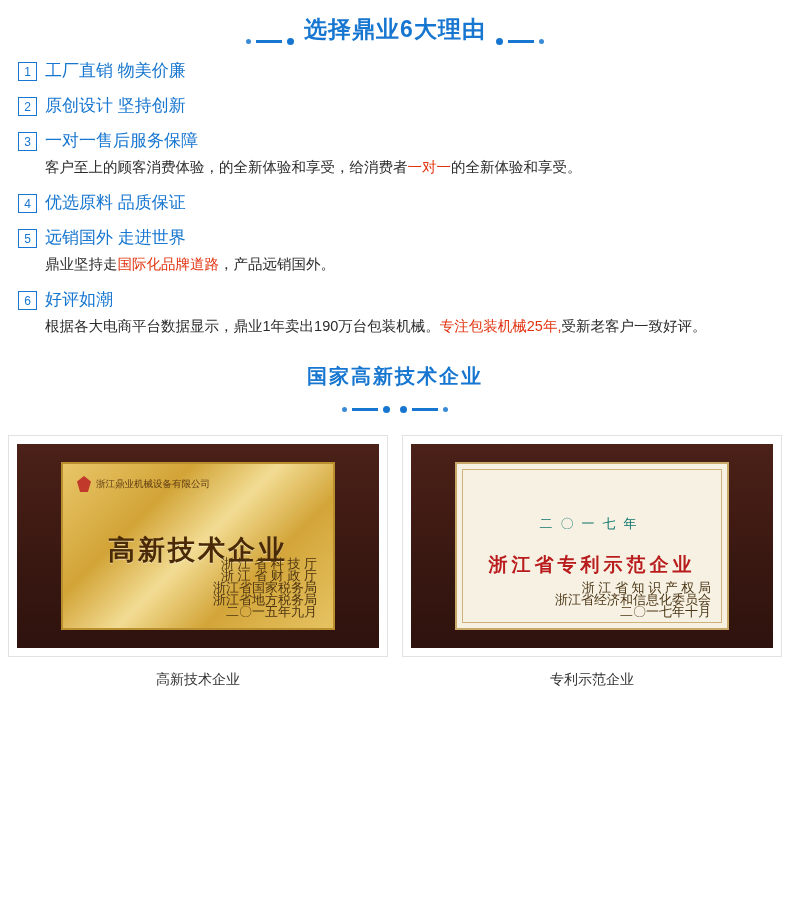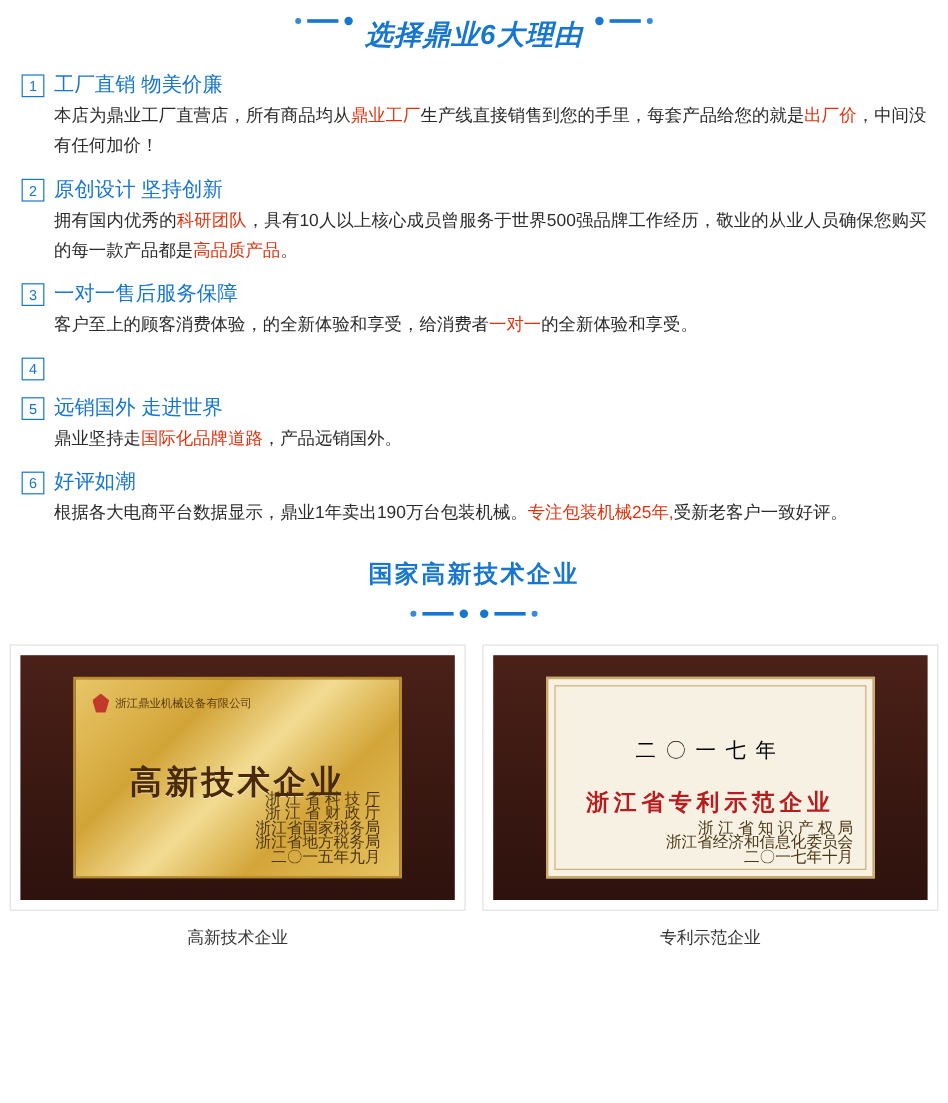--- a/index.html
+++ b/index.html
@@ -15,25 +15,24 @@
     overflow: hidden;
   }
   .page {
     width: 790px;
     position: relative;
   }
 
   
   .section-head {
     display: flex;
-    align-items: flex-start;
+    align-items: flex-end;
     justify-content: center;
     gap: 10px;
     padding: 14px 0 10px 0;
-    font-style: italic;
   }
   .section-head .title {
     font-size: 23px;
     font-weight: bold;
     color: #1676d0;
     letter-spacing: 1px;
     white-space: nowrap;
   }
   .deco {
     display: flex;
@@ -198,22 +197,22 @@
     text-shadow: 0 1px 0 rgba(255,255,255,.45);
     margin-top: 8px;
   }
   .plate-main.red {
     color: #b91c1c;
     font-size: 19px;
     letter-spacing: 4px;
     margin-top: 13px;
   }
   .plate-year {
-    font-size: 17px;
-    color: #000000;
+    font-size: 13px;
+    color: #0f766e;
     letter-spacing: 8px;
     margin-bottom: 6px;
   }
   .plate-issuer {
     position: absolute;
     right: 16px;
     bottom: 10px;
     text-align: right;
     font-size: 13px;
     line-height: 12px;
@@ -249,42 +248,41 @@
     </span>
   </div>
 
   <div class="reasons">
 
     <div class="reason">
       <div class="reason-head">
         <span class="num">1</span>
         <span class="reason-title">工厂直销  物美价廉</span>
       </div>
-      <div class="reason-body"><span>本店为鼎业工厂直营店，所有商品均从</span><span class="hl">鼎业工厂</span><span>生产线直接销售到您的手里，每套产品给您的就是</span><span class="hl">出厂价</span><span>，中间没有任何加价！</span></div>
     </div>
 
     <div class="reason">
       <div class="reason-head">
         <span class="num">2</span>
         <span class="reason-title">原创设计  坚持创新</span>
       </div>
-      <div class="reason-body"><span>拥有国内优秀的</span><span class="hl">科研团队</span><span>，具有10人以上核心成员曾服务于世界500强品牌工作经历，敬业的从业人员确保您购买的每一款产品都是</span><span class="hl">高品质产品</span><span>。</span></div>
     </div>
 
     <div class="reason">
       <div class="reason-head">
         <span class="num">3</span>
         <span class="reason-title">一对一售后服务保障</span>
       </div>
       <div class="reason-body"><span>客户至上的顾客消费体验，的全新体验和享受，给消费者</span><span class="hl">一对一</span><span>的全新体验和享受。</span></div>
     </div>
 
     <div class="reason">
       <div class="reason-head">
         <span class="num">4</span>
+        <span class="reason-title">优选原料  品质保证</span>
       </div>
     </div>
 
     <div class="reason">
       <div class="reason-head">
         <span class="num">5</span>
         <span class="reason-title">远销国外   走进世界</span>
       </div>
       <div class="reason-body"><span>鼎业坚持走</span><span class="hl">国际化品牌道路</span><span>，产品远销国外。</span></div>
     </div>

